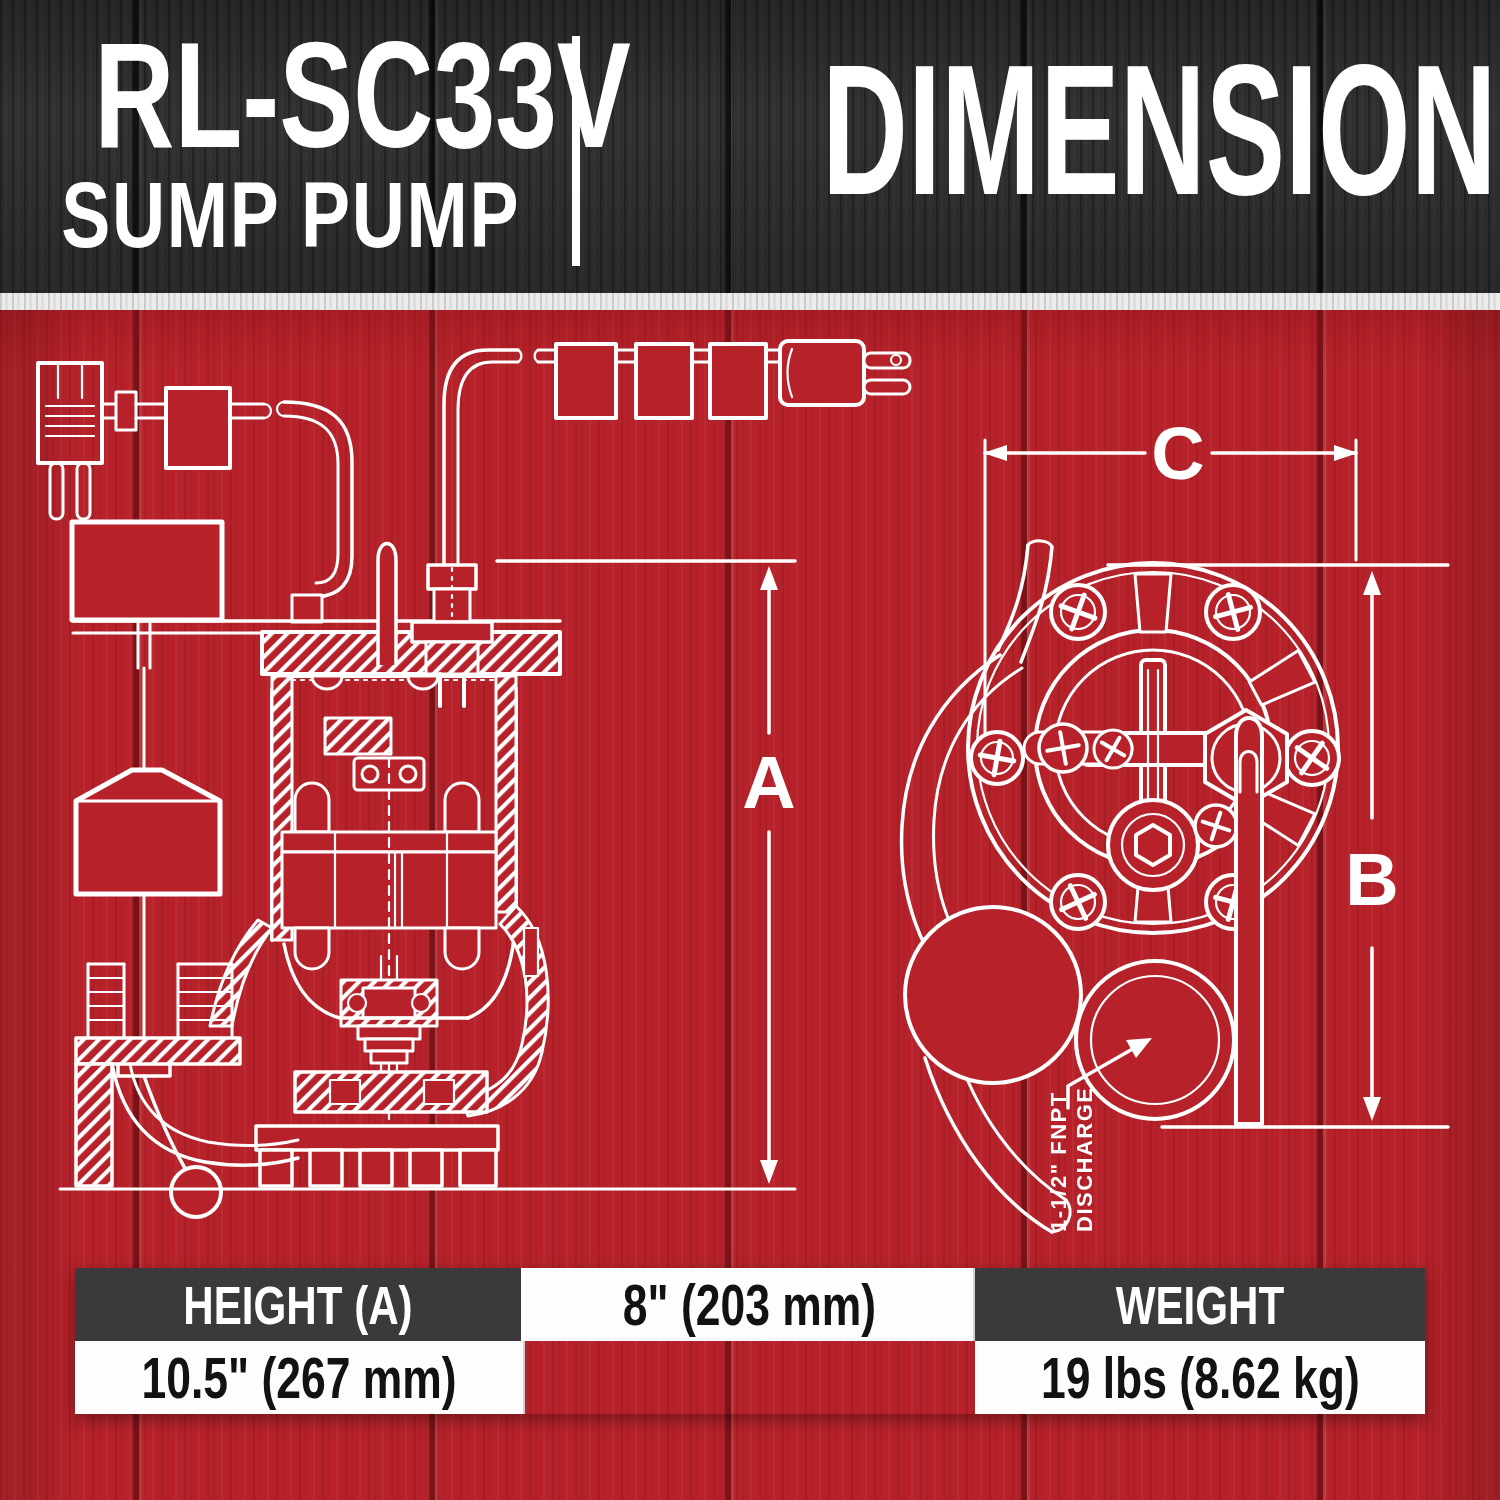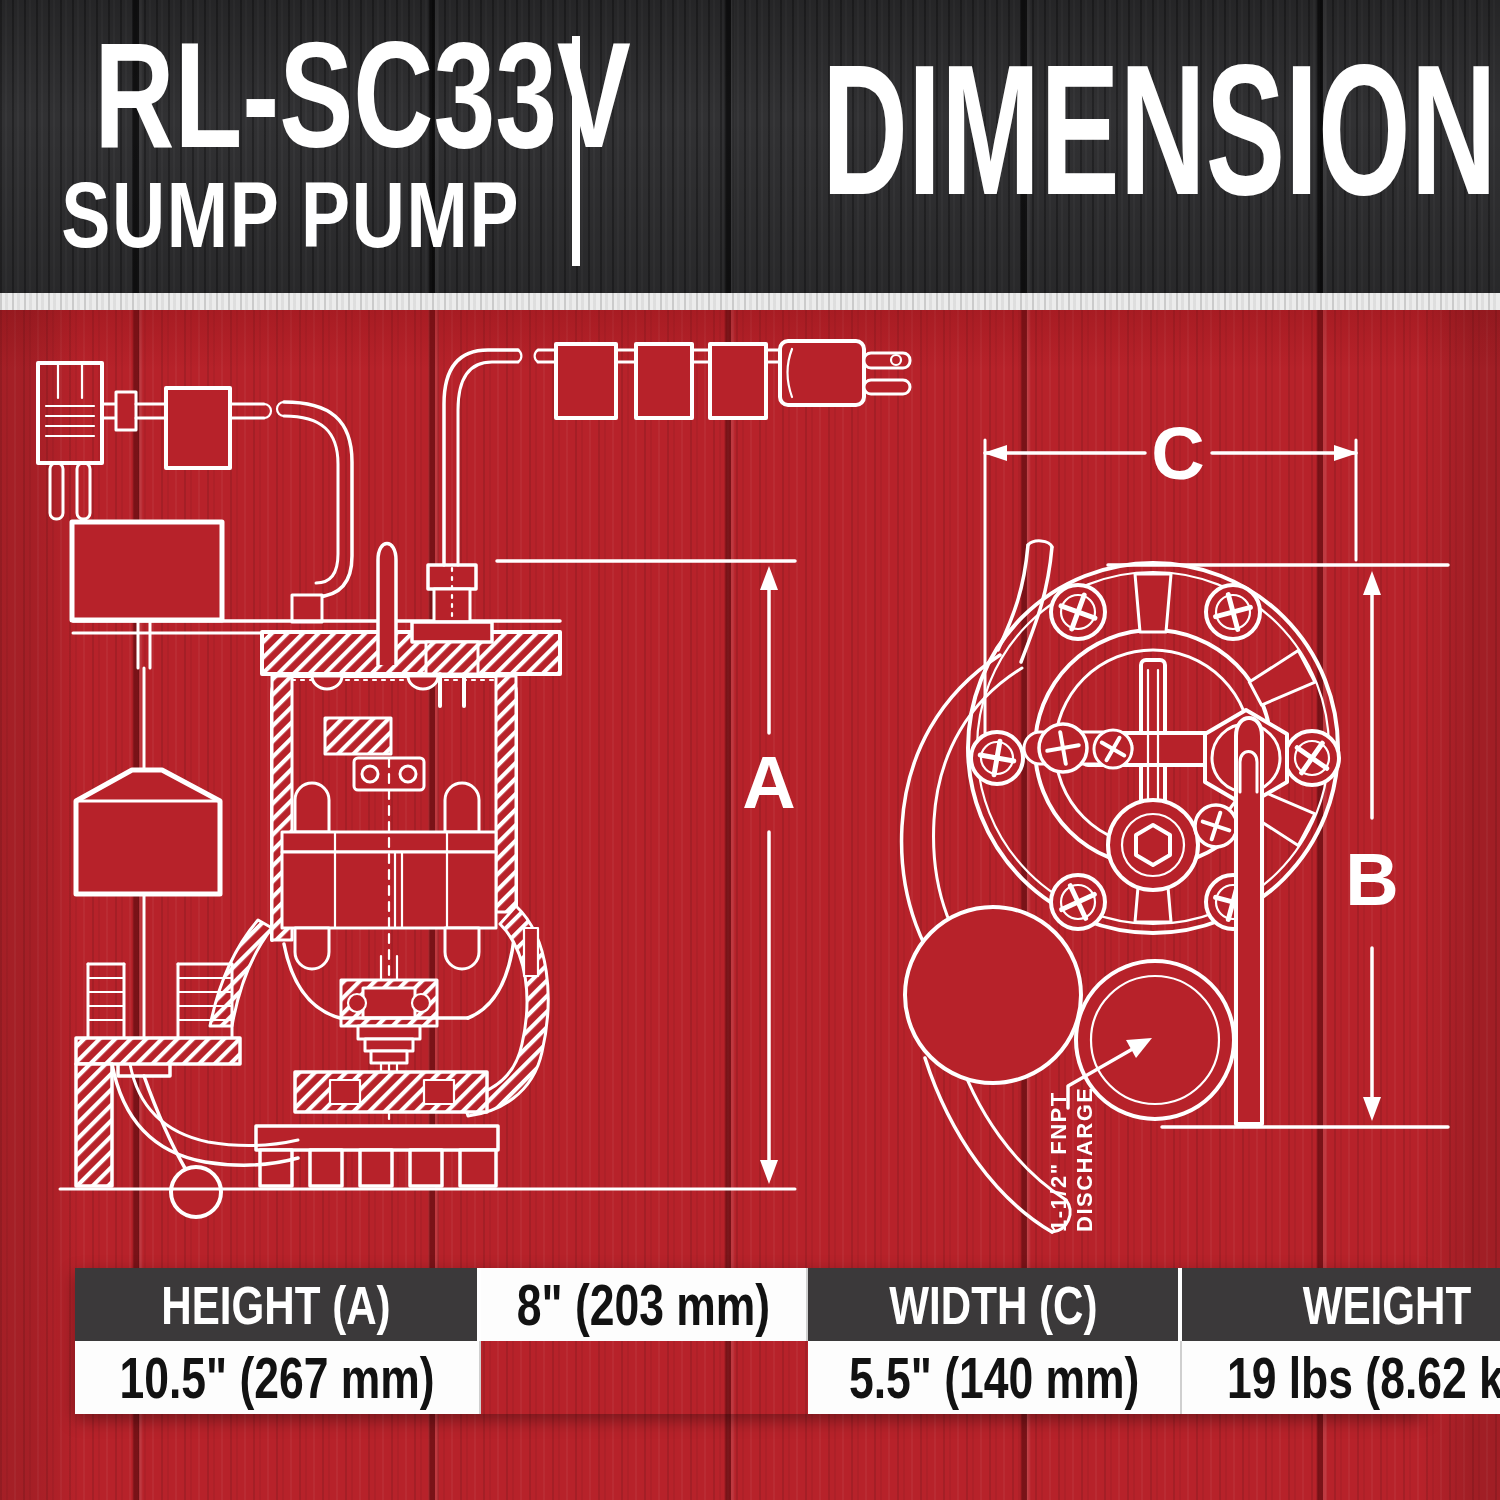--- a/index.html
+++ b/index.html
@@ -440,27 +440,19 @@
         <span class="cond">10.5" (267 mm)</span>
       </div>
   </div>
   <div class="spec-col">
     <div class="spec-td">
         <span class="cond">8" (203 mm)</span>
       </div>
   </div>
   <div class="spec-col">
     <div class="spec-th">
-        <span class="cond">WIDTH (C)</span>
-      </div>
-    <div class="spec-td">
-        <span class="cond">5.5" (140 mm)</span>
-      </div>
-  </div>
-  <div class="spec-col">
-    <div class="spec-th">
         <span class="cond">WEIGHT</span>
       </div>
     <div class="spec-td">
         <span class="cond">19 lbs (8.62 kg)</span>
       </div>
   </div>
 </div>
 
 </body></html>

